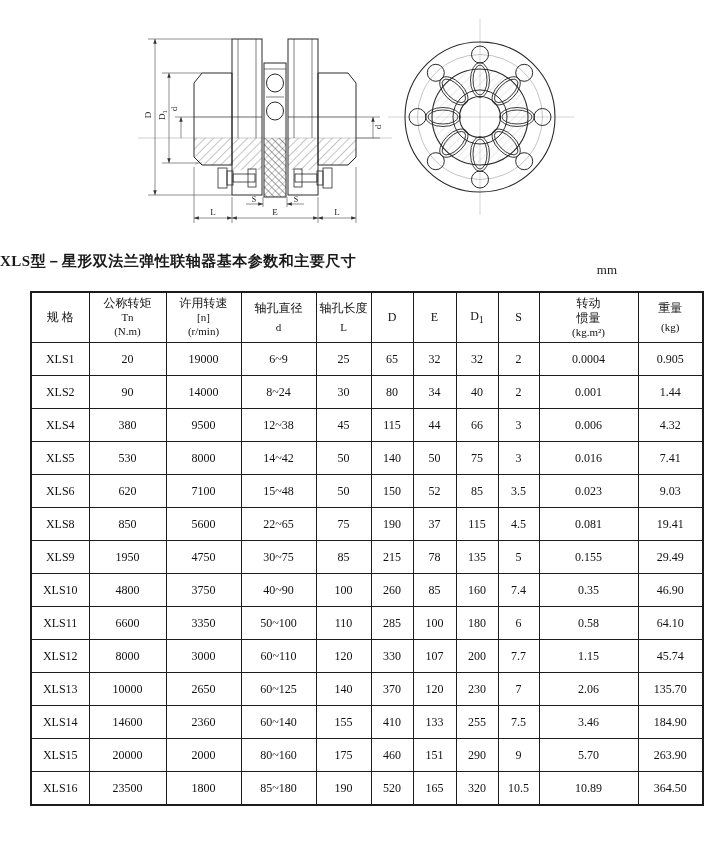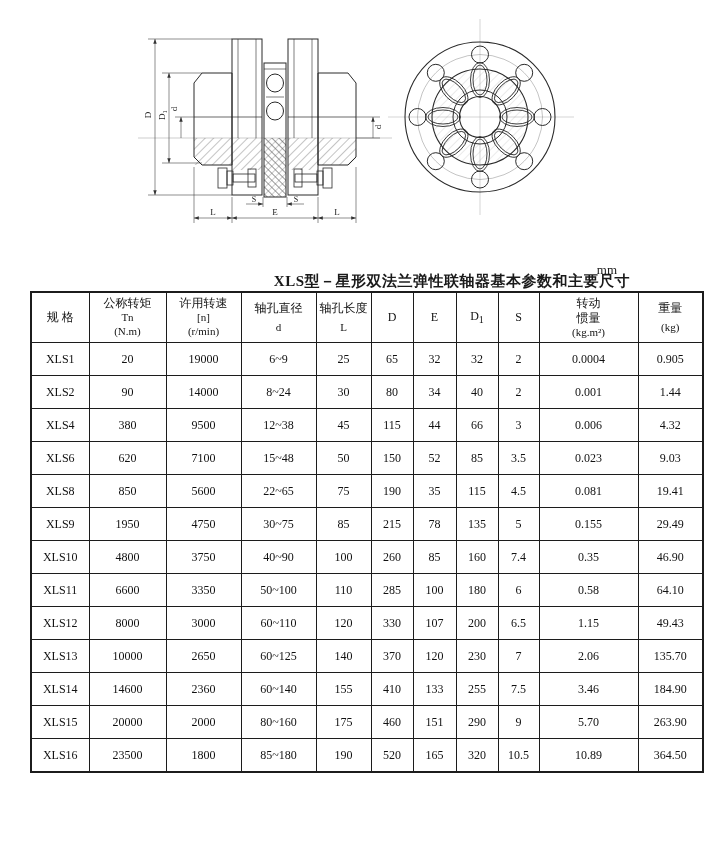--- a/index.html
+++ b/index.html
@@ -4,22 +4,22 @@
 <style>
   html,body{margin:0;padding:0;}
   body{
     width:725px;height:868px;position:relative;background:#fff;
     font-family:"Liberation Serif","DejaVu Serif",serif;color:#1a1a1a;
     overflow:hidden;
   }
   .drawing{position:absolute;left:100px;top:5px;width:500px;height:240px;}
   .title-row{position:absolute;left:0;top:252px;width:725px;height:24px;}
   .page-title{
-    position:absolute;left:0;right:95px;text-align:right;
-    font-size:15px;font-weight:bold;letter-spacing:.5px;margin-top:20px;
+    position:absolute;left:0;right:95px;text-align:left;
+    font-size:15px;font-weight:bold;letter-spacing:.5px;
   }
   .unit-label{position:absolute;right:108px;top:10px;font-size:13px;}
   table.spec{
     position:absolute;left:30px;top:291px;width:672px;
     border-collapse:collapse;table-layout:fixed;
     font-size:12px;color:#111;
   }
   table.spec th,table.spec td{
     border:1px solid #1c1c1c;text-align:center;vertical-align:middle;
     padding:0;font-weight:normal;overflow:hidden;
@@ -303,40 +303,53 @@
         <td>12~38</td>
         <td>45</td>
         <td>115</td>
         <td>44</td>
         <td>66</td>
         <td>3</td>
         <td>0.006</td>
         <td>4.32</td>
       </tr>
       <tr>
+        <td>XLS5</td>
+        <td>530</td>
+        <td>8000</td>
+        <td>14~42</td>
+        <td>50</td>
+        <td>140</td>
+        <td>50</td>
+        <td>75</td>
+        <td>3</td>
+        <td>0.016</td>
+        <td>7.41</td>
+      </tr>
+      <tr>
         <td>XLS6</td>
         <td>620</td>
         <td>7100</td>
         <td>15~48</td>
         <td>50</td>
         <td>150</td>
         <td>52</td>
         <td>85</td>
         <td>3.5</td>
         <td>0.023</td>
         <td>9.03</td>
       </tr>
       <tr>
         <td>XLS8</td>
         <td>850</td>
         <td>5600</td>
         <td>22~65</td>
         <td>75</td>
         <td>190</td>
-        <td>35</td>
+        <td>37</td>
         <td>115</td>
         <td>4.5</td>
         <td>0.081</td>
         <td>19.41</td>
       </tr>
       <tr>
         <td>XLS9</td>
         <td>1950</td>
         <td>4750</td>
         <td>30~75</td>
@@ -376,23 +389,23 @@
       </tr>
       <tr>
         <td>XLS12</td>
         <td>8000</td>
         <td>3000</td>
         <td>60~110</td>
         <td>120</td>
         <td>330</td>
         <td>107</td>
         <td>200</td>
-        <td>6.5</td>
+        <td>7.7</td>
         <td>1.15</td>
-        <td>49.43</td>
+        <td>45.74</td>
       </tr>
       <tr>
         <td>XLS13</td>
         <td>10000</td>
         <td>2650</td>
         <td>60~125</td>
         <td>140</td>
         <td>370</td>
         <td>120</td>
         <td>230</td>

